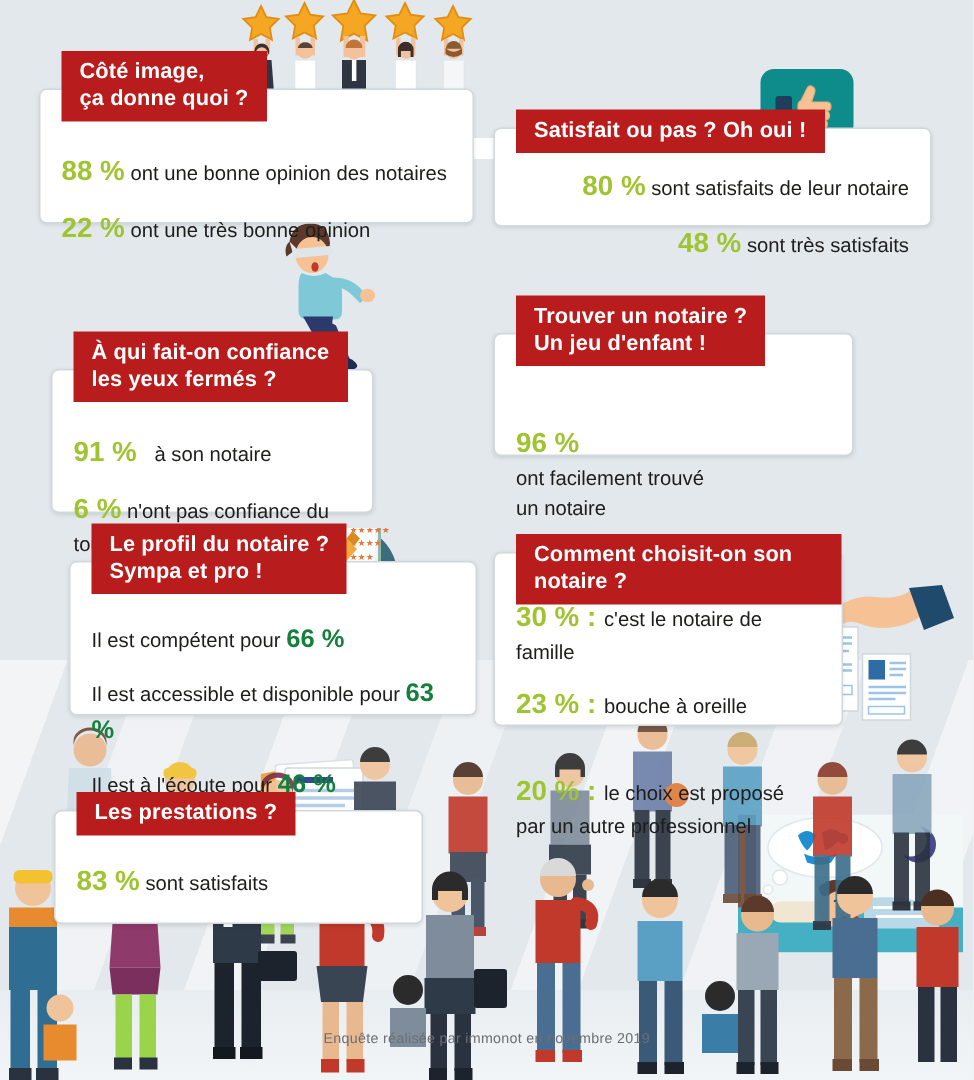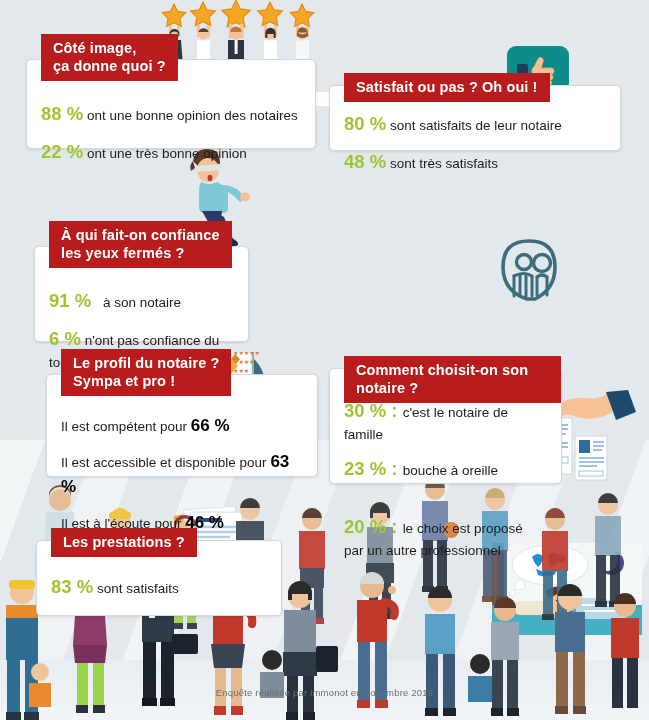--- a/index.html
+++ b/index.html
@@ -53,21 +53,21 @@
     font-weight: bold;
     line-height: 1.25;
     padding: 5px 12px 6px 12px;
     white-space: pre-line;
     letter-spacing: .1px;
   }
   .tag.two-line { top: -26px; }
 
   .stat { font-size: 13.5px; color: #1d1d1b; line-height: 1.5; margin: 10px 0; }
   .pct { color: #a0c431; font-weight: bold; font-size: 18.5px; }
-  .pct-sm { color: #000000; font-weight: bold; font-size: 17px; }
+  .pct-sm { color: #15803d; font-weight: bold; font-size: 17px; }
   .colon { color:#a0c431; font-weight:bold; font-size:18.5px; }
 
   .foot {
     position: absolute;
     left: 0; right: 0; bottom: 22px;
     text-align: center;
     font-size: 9.5px;
     color: #6a6f73;
     letter-spacing: .2px;
   }
@@ -518,21 +518,21 @@
         <span class="pct">88 %</span>
         <span>ont une bonne opinion des notaires</span>
       </div>
       <div class="stat">
         <span class="pct">22 %</span>
         <span>ont une très bonne opinion</span>
       </div>
     </div>
   </div>
 
-  <div class="card" style="left:329px; top:85px; width:292px; height:66px;">
+  <div class="card" style="left:329px; top:85px; width:292px; height:66px;text-align:right;">
     <div class="tag">Satisfait ou pas ? Oh oui !</div>
     <div class="card-inner" style="padding-top:14px;">
       <div class="stat">
         <span class="pct">80 %</span>
         <span>sont satisfaits de leur notaire</span>
       </div>
       <div class="stat">
         <span class="pct">48 %</span>
         <span>sont très satisfaits</span>
       </div>
@@ -547,20 +547,31 @@
         <span class="pct">91 %</span>
         <span style="margin-left:8px;">à son notaire</span>
       </div>
       <div class="stat">
         <span class="pct">6 %</span>
         <span>n'ont pas confiance du tout</span>
       </div>
     </div>
   </div>
 
+  <div class="card" style="left:329px; top:222px; width:240px; height:82px;">
+    <div class="tag two-line">Trouver un notaire ?
+Un jeu d'enfant !</div>
+    <div class="card-inner" style="padding-top:28px;">
+      <div class="stat" style="white-space:pre-line;">
+        <span class="pct">96 %</span>
+        <span>ont facilement trouvé
+un notaire</span>
+      </div>
+    </div>
+  </div>
 
   <div class="card" style="left:46px; top:374px; width:272px; height:103px;">
     <div class="tag two-line">Le profil du notaire ?
 Sympa et pro !</div>
     <div class="card-inner" style="padding-top:28px;">
       <div class="stat">
         <span>Il est compétent pour</span>
         <span class="pct-sm">66 %</span>
       </div>
       <div class="stat">

